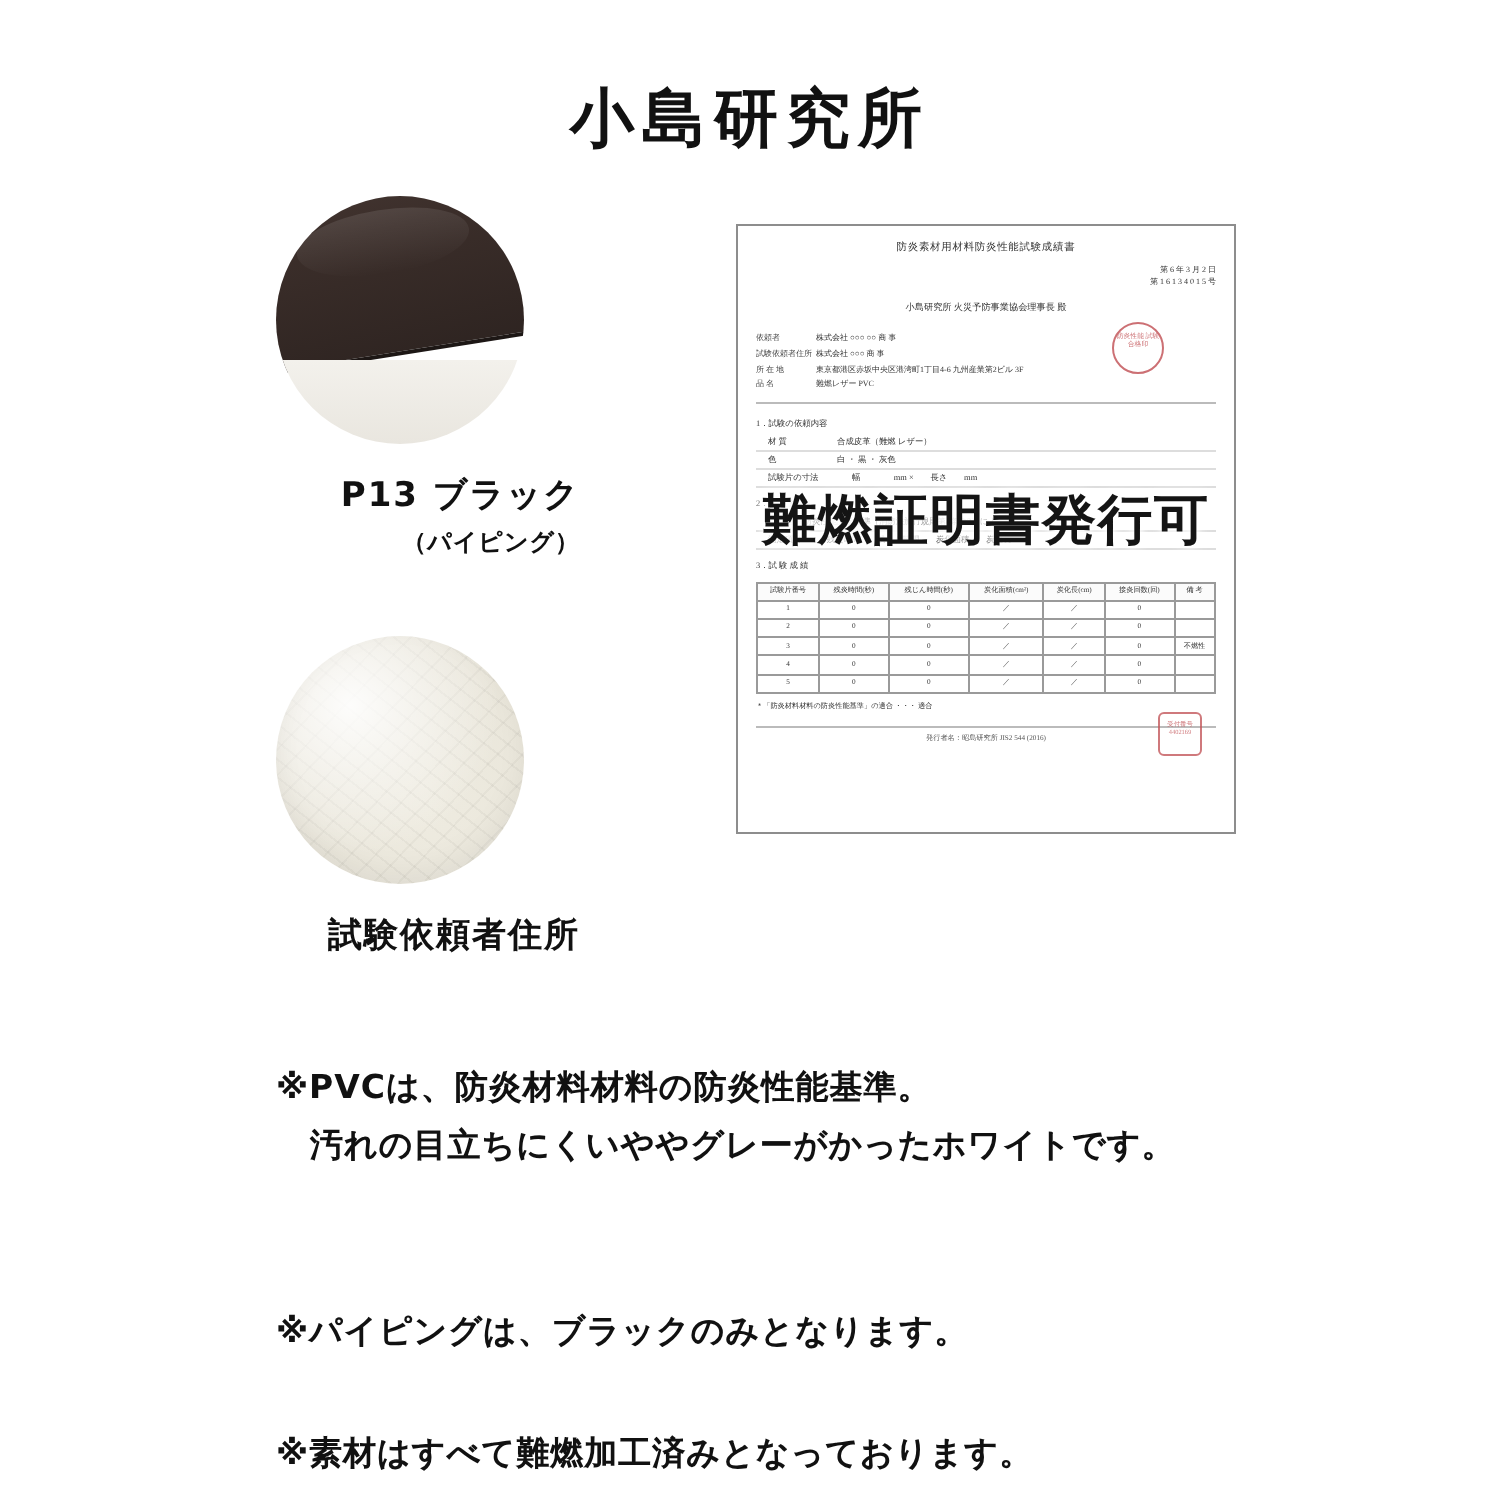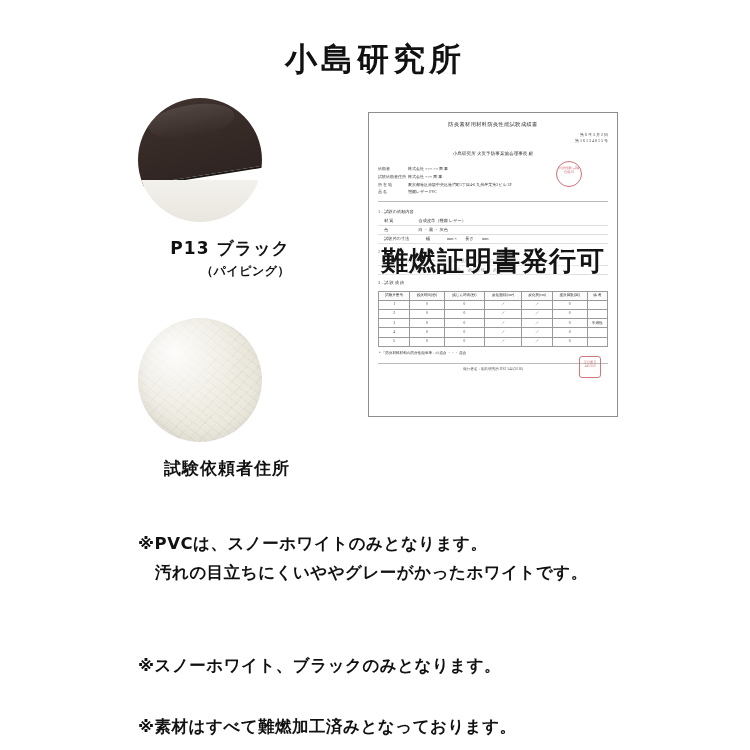--- a/index.html
+++ b/index.html
@@ -379,25 +379,25 @@
     <div class="cert-footnote">＊「防炎材料材料の防炎性能基準」の適合 ・・・ 適合</div>
     <div class="cert-rstamp">受付番号
 4402169</div>
     <div class="cert-foot-box">発行者名：昭島研究所 JIS2 544 (2016)</div>
 
     <div class="cert-overlay">難燃証明書発行可</div>
   </div>
 
   <div class="notes">
     <div class="note">
-      <span>※PVCは、スノーホワイトのみとなります。</span>
+      <span>※PVCは、防炎材料材料の防炎性能基準。</span>
       <span class="cont">汚れの目立ちにくいややグレーがかったホワイトです。</span>
     </div>
     <div class="note">
-      <span>※スノーホワイト、ブラックのみとなります。</span>
+      <span>※パイピングは、ブラックのみとなります。</span>
     </div>
     <div class="note">
       <span>※素材はすべて難燃加工済みとなっております。</span>
     </div>
     <div class="note">
       
     </div>
   </div>
 
 </div>

